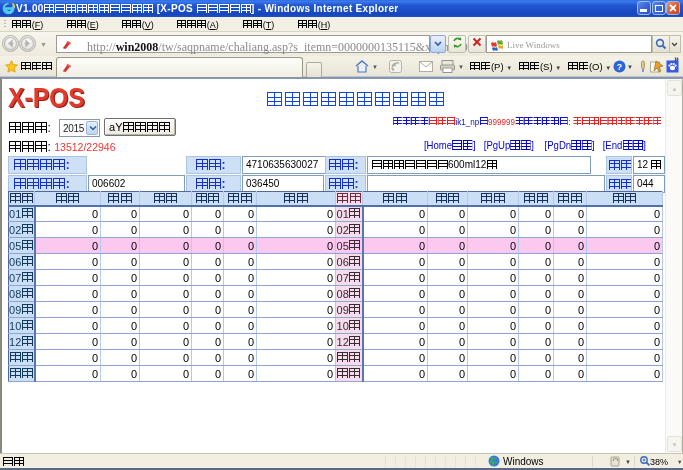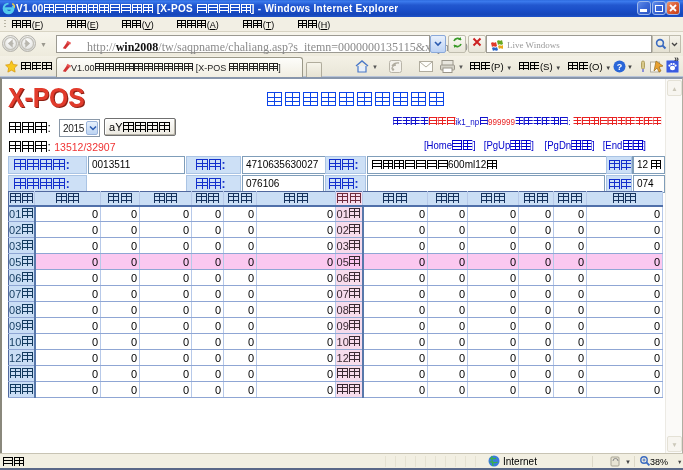--- a/index.html
+++ b/index.html
@@ -141,21 +141,20 @@
     <div id="fbar">
 <svg style="position:absolute;left:5px;top:4px" width="13" height="13" viewBox="0 0 13 13">
         <path d="M6.5 0.8l1.8 3.7 4.1.6-3 2.9.7 4.1-3.6-1.9-3.6 1.9.7-4.1-3-2.9 4.1-.6z" fill="#f8c820" stroke="#d89a10" stroke-width="0.8"></path>
       </svg>
 <span style="position:absolute;left:21px;top:5px;font-size:9.5px;color:#000"><i></i><i></i><i></i></span>
 <div id="tab">
 <svg style="position:absolute;left:4px;top:4px" width="11" height="11" viewBox="0 0 12 12">
           <path d="M2 10L7 3l3 2-5 6z" fill="#d23333"></path>
           <path d="M7 2l4 2-1 2-4-2z" fill="#e85555"></path>
         </svg>
-<span class="t">V1.00<i></i><i></i><i></i><i></i><i></i><i></i><i></i><i></i><i></i><i></i> [X-POS <i></i><i></i><i></i><i></i><i></i>]</span>
 </div>
       <div style="position:absolute;left:306px;top:6px;width:16px;height:15px;background:linear-gradient(180deg,#f6f4ea,#e6e2d2);border:1px solid #b0ac9c;border-bottom:none;border-radius:2px 2px 0 0"></div>
 <svg style="position:absolute;left:355px;top:4px" width="14" height="13" viewBox="0 0 14 13">
         <path d="M1 6L7 1l6 5" fill="none" stroke="#4a78c8" stroke-width="1.4"></path>
         <path d="M3 6v6h8V6" fill="#e8f0fa" stroke="#4a78c8" stroke-width="1.2"></path>
       </svg>
 <span style="position:absolute;left:372px;top:8px;font-size:6px;color:#555">▼</span>
 <svg style="position:absolute;left:389px;top:4px" width="13" height="13" viewBox="0 0 13 13">
         <rect x="0.5" y="0.5" width="12" height="12" rx="2" fill="#f4f2ec" stroke="#b8b4a8"></rect>
         <path d="M3 9a4 4 0 014-4M3 6a7 7 0 017-3" stroke="#b0aca0" stroke-width="1.4" fill="none"></path>
@@ -205,37 +204,37 @@
 <div id="ptitle"><i></i><i></i><i></i><i></i><i></i><i></i><i></i><i></i><i></i><i></i></div>
 <span id="stline"><i></i><i></i><i></i><i></i><span class="r"><i></i><i></i><i></i></span>ik1_np<i></i><span class="r">999999</span><i></i><i></i><i></i><i></i><i></i><i></i>: <span class="r"><i></i><i></i><i></i><i></i><i></i><i></i><i></i><i></i><i></i><i></i></span></span>
 <span id="cfile"><i></i><i></i><i></i>:</span>
 <div id="ysel">
         <span class="yv">2015</span>
         <div class="db"><svg width="12" height="12" viewBox="0 0 12 12">
             <path d="M3 4.5l3 3 3-3" stroke="#2a5ab0" stroke-width="1.5" fill="none"></path>
           </svg></div>
       </div>
 <div id="ybtn">aY<i></i><i></i><i></i><i></i></div>
-<span id="tcount"><i></i><i></i><i></i>: <span class="r">13512/32907</span></span>
+<span id="tcount"><i></i><i></i><i></i>: <span class="r">13512/22946</span></span>
 <span id="navlinks">[Home<i></i><i></i>]&nbsp;&nbsp;&nbsp;[PgUp<i></i><i></i>]&nbsp;&nbsp;&nbsp;&nbsp;[PgDn<i></i><i></i>]&nbsp;&nbsp;&nbsp;[End<i></i><i></i>]</span>
 <div class="lbl" style="left:6px;top:77px;width:79px;height:18px;padding-left:4px;font-size:12px"><i></i><i></i><i></i><i></i>:</div>
-      <div class="inp" style="left:86px;top:77px;width:97px;height:18px">0013511</div>
       <div class="lbl" style="left:184px;top:77px;width:55px;height:18px;padding-left:8px;font-size:12px"><i></i><i></i>:</div>
       <div class="inp" style="left:240px;top:77px;width:100px;height:18px">4710635630027</div>
       <div class="lbl" style="left:323px;top:77px;width:41px;height:18px;padding-left:2px;font-size:12px"><i></i><i></i>:</div>
-      <div class="inp" style="left:365px;top:77px;width:266px;height:18px"><i></i><i></i><i></i><i></i><i></i><i></i><i></i>600ml12<i></i></div>
+      <div class="inp" style="left:365px;top:77px;width:224px;height:18px"><i></i><i></i><i></i><i></i><i></i><i></i><i></i>600ml12<i></i></div>
       <div class="lbl" style="left:604px;top:77px;width:26px;height:18px;padding-left:1px;font-size:11px"><i></i><i></i></div>
       <div class="inp" style="left:631px;top:77px;width:32px;height:18px">12 <i></i></div>
       <div class="lbl" style="left:6px;top:96px;width:79px;height:18px;padding-left:4px;font-size:12px"><i></i><i></i><i></i><i></i>:</div>
+      <div class="inp" style="left:86px;top:96px;width:97px;height:18px">006602</div>
       <div class="lbl" style="left:184px;top:96px;width:55px;height:18px;padding-left:8px;font-size:12px"><i></i><i></i>:</div>
-      <div class="inp" style="left:240px;top:96px;width:82px;height:18px">076106</div>
+      <div class="inp" style="left:240px;top:96px;width:82px;height:18px">036450</div>
       <div class="lbl" style="left:323px;top:96px;width:41px;height:18px;padding-left:2px;font-size:12px"><i></i><i></i>:</div>
       <div class="inp" style="left:365px;top:96px;width:238px;height:18px"></div>
       <div class="lbl" style="left:604px;top:96px;width:26px;height:18px;padding-left:1px;font-size:11px"><i></i><i></i></div>
-      <div class="inp" style="left:631px;top:96px;width:32px;height:18px">074</div>
+      <div class="inp" style="left:631px;top:96px;width:32px;height:18px">044</div>
 <table id="mt" style="top:112px;border:1px solid #51699f">
         <tbody>
           <tr>
             <td style="width:26px;background:#cadef5;color:#16325c;font-weight:bold;font-size:11px;text-align:center;border-right:1px solid #b7c9e9;border-bottom:2px solid #5070aa;height:14px"><i></i><i></i></td>
             <td style="width:66px;background:#cadef5;color:#16325c;font-weight:bold;font-size:11px;text-align:center;border-right:1px solid #b7c9e9;border-bottom:2px solid #5070aa;height:14px"><i></i><i></i></td>
             <td style="width:39px;background:#cadef5;color:#16325c;font-weight:bold;font-size:11px;text-align:center;border-right:1px solid #b7c9e9;border-bottom:2px solid #5070aa;height:14px"><i></i><i></i></td>
             <td style="width:52px;background:#cadef5;color:#16325c;font-weight:bold;font-size:11px;text-align:center;border-right:1px solid #b7c9e9;border-bottom:2px solid #5070aa;height:14px"><i></i><i></i></td>
             <td style="width:32px;background:#cadef5;color:#16325c;font-weight:bold;font-size:11px;text-align:center;border-right:1px solid #b7c9e9;border-bottom:2px solid #5070aa;height:14px"><i></i><i></i></td>
             <td style="width:33px;background:#cadef5;color:#16325c;font-weight:bold;font-size:11px;text-align:center;border-right:1px solid #b7c9e9;border-bottom:2px solid #5070aa;height:14px"><i></i><i></i></td>
             <td style="width:79px;background:#cadef5;color:#16325c;font-weight:bold;font-size:11px;text-align:center;border-right:1px solid #b7c9e9;border-bottom:2px solid #5070aa;height:14px"><i></i><i></i></td>
@@ -265,36 +264,20 @@
           </tr>
           <tr>
             <td style="height:16px;border-bottom:1px solid #8fa6d4;background:#cadef5;color:#123a5e;text-align:center;border-right:2px solid #5878ab;font-size:11px">02<i></i></td>
             <td style="height:16px;border-bottom:1px solid #8fa6d4;background:#fff;color:#000;text-align:right;padding-right:2px;font-size:11px;border-right:1px solid #b7c9e9">0</td>
             <td style="height:16px;border-bottom:1px solid #8fa6d4;background:#fff;color:#000;text-align:right;padding-right:2px;font-size:11px;border-right:1px solid #b7c9e9">0</td>
             <td style="height:16px;border-bottom:1px solid #8fa6d4;background:#fff;color:#000;text-align:right;padding-right:2px;font-size:11px;border-right:1px solid #b7c9e9">0</td>
             <td style="height:16px;border-bottom:1px solid #8fa6d4;background:#fff;color:#000;text-align:right;padding-right:2px;font-size:11px;border-right:1px solid #b7c9e9">0</td>
             <td style="height:16px;border-bottom:1px solid #8fa6d4;background:#fff;color:#000;text-align:right;padding-right:2px;font-size:11px;border-right:1px solid #b7c9e9">0</td>
             <td style="height:16px;border-bottom:1px solid #8fa6d4;background:#fff;color:#000;text-align:right;padding-right:2px;font-size:11px;border-right:1px solid #b7c9e9">0</td>
             <td style="height:16px;border-bottom:1px solid #8fa6d4;background:#f7dcec;color:#3a2a33;text-align:center;border-right:2px solid #5878ab;font-size:11px">02<i></i></td>
-            <td style="height:16px;border-bottom:1px solid #8fa6d4;background:#fff;color:#000;text-align:right;padding-right:2px;font-size:11px;border-right:1px solid #b7c9e9">0</td>
-            <td style="height:16px;border-bottom:1px solid #8fa6d4;background:#fff;color:#000;text-align:right;padding-right:2px;font-size:11px;border-right:1px solid #b7c9e9">0</td>
-            <td style="height:16px;border-bottom:1px solid #8fa6d4;background:#fff;color:#000;text-align:right;padding-right:2px;font-size:11px;border-right:1px solid #b7c9e9">0</td>
-            <td style="height:16px;border-bottom:1px solid #8fa6d4;background:#fff;color:#000;text-align:right;padding-right:2px;font-size:11px;border-right:1px solid #b7c9e9">0</td>
-            <td style="height:16px;border-bottom:1px solid #8fa6d4;background:#fff;color:#000;text-align:right;padding-right:2px;font-size:11px;border-right:1px solid #b7c9e9">0</td>
-            <td style="height:16px;border-bottom:1px solid #8fa6d4;background:#fff;color:#000;text-align:right;padding-right:2px;font-size:11px;border-right:1px solid #b7c9e9">0</td>
-          </tr>
-          <tr>
-            <td style="height:16px;border-bottom:1px solid #8fa6d4;background:#cadef5;color:#123a5e;text-align:center;border-right:2px solid #5878ab;font-size:11px">03<i></i></td>
-            <td style="height:16px;border-bottom:1px solid #8fa6d4;background:#fff;color:#000;text-align:right;padding-right:2px;font-size:11px;border-right:1px solid #b7c9e9">0</td>
-            <td style="height:16px;border-bottom:1px solid #8fa6d4;background:#fff;color:#000;text-align:right;padding-right:2px;font-size:11px;border-right:1px solid #b7c9e9">0</td>
-            <td style="height:16px;border-bottom:1px solid #8fa6d4;background:#fff;color:#000;text-align:right;padding-right:2px;font-size:11px;border-right:1px solid #b7c9e9">0</td>
-            <td style="height:16px;border-bottom:1px solid #8fa6d4;background:#fff;color:#000;text-align:right;padding-right:2px;font-size:11px;border-right:1px solid #b7c9e9">0</td>
-            <td style="height:16px;border-bottom:1px solid #8fa6d4;background:#fff;color:#000;text-align:right;padding-right:2px;font-size:11px;border-right:1px solid #b7c9e9">0</td>
-            <td style="height:16px;border-bottom:1px solid #8fa6d4;background:#fff;color:#000;text-align:right;padding-right:2px;font-size:11px;border-right:1px solid #b7c9e9">0</td>
-            <td style="height:16px;border-bottom:1px solid #8fa6d4;background:#f7dcec;color:#3a2a33;text-align:center;border-right:2px solid #5878ab;font-size:11px">03<i></i></td>
             <td style="height:16px;border-bottom:1px solid #8fa6d4;background:#fff;color:#000;text-align:right;padding-right:2px;font-size:11px;border-right:1px solid #b7c9e9">0</td>
             <td style="height:16px;border-bottom:1px solid #8fa6d4;background:#fff;color:#000;text-align:right;padding-right:2px;font-size:11px;border-right:1px solid #b7c9e9">0</td>
             <td style="height:16px;border-bottom:1px solid #8fa6d4;background:#fff;color:#000;text-align:right;padding-right:2px;font-size:11px;border-right:1px solid #b7c9e9">0</td>
             <td style="height:16px;border-bottom:1px solid #8fa6d4;background:#fff;color:#000;text-align:right;padding-right:2px;font-size:11px;border-right:1px solid #b7c9e9">0</td>
             <td style="height:16px;border-bottom:1px solid #8fa6d4;background:#fff;color:#000;text-align:right;padding-right:2px;font-size:11px;border-right:1px solid #b7c9e9">0</td>
             <td style="height:16px;border-bottom:1px solid #8fa6d4;background:#fff;color:#000;text-align:right;padding-right:2px;font-size:11px;border-right:1px solid #b7c9e9">0</td>
           </tr>
           <tr>
             <td style="height:16px;border-bottom:1px solid #8fa6d4;background:#cadef5;color:#123a5e;text-align:center;border-right:2px solid #5878ab;font-size:11px">05<i></i></td>
             <td style="height:16px;border-bottom:1px solid #8fa6d4;background:#fbc8f0;color:#000;text-align:right;padding-right:2px;font-size:11px;border-right:1px solid #b7c9e9">0</td>
@@ -455,21 +438,21 @@
       <div style="position:absolute;left:425px;top:2px;width:1px;height:11px;background:#e6e2d2"></div>
       <div style="position:absolute;left:435px;top:2px;width:1px;height:11px;background:#e6e2d2"></div>
       <div style="position:absolute;left:445px;top:2px;width:1px;height:11px;background:#e6e2d2"></div>
       <div style="position:absolute;left:455px;top:2px;width:1px;height:11px;background:#e6e2d2"></div>
       <div style="position:absolute;left:465px;top:2px;width:1px;height:11px;background:#e6e2d2"></div>
       <div style="position:absolute;left:475px;top:2px;width:1px;height:11px;background:#e6e2d2"></div>
 <svg style="position:absolute;left:488px;top:1px" width="12" height="12" viewBox="0 0 12 12">
         <circle cx="6" cy="6" r="5.5" fill="#3a7ae0"></circle>
         <path d="M2 4c2-2 4 1 6-1M1.5 7c3-1 5 2 8 0M4 1c-1 3 1 7 1 10" stroke="#38b048" stroke-width="1.3" fill="none"></path>
       </svg>
-<span style="position:absolute;left:503px;top:2px;font-size:10px;color:#000">Internet</span>
+<span style="position:absolute;left:503px;top:2px;font-size:10px;color:#000">Windows</span>
 <div style="position:absolute;left:592px;top:2px;width:1px;height:11px;background:#dcd8c8"></div>
 <svg style="position:absolute;left:610px;top:2px" width="12" height="11" viewBox="0 0 12 11">
         <rect x="1" y="1" width="8" height="9" rx="1" fill="#e8e4d4" stroke="#a8a494"></rect>
         <path d="M3 5a2.5 2.5 0 015 0" fill="none" stroke="#888" stroke-width="1"></path>
       </svg>
 <span style="position:absolute;left:625px;top:5px;font-size:6px;color:#444">▼</span>
 <div style="position:absolute;left:634px;top:2px;width:1px;height:11px;background:#dcd8c8"></div>
 <svg style="position:absolute;left:639px;top:1px" width="12" height="12" viewBox="0 0 12 12">
         <circle cx="5" cy="5" r="3.2" fill="none" stroke="#3a6ac0" stroke-width="1.4"></circle>
         <path d="M7.4 7.4l3 3" stroke="#3a6ac0" stroke-width="1.8"></path>

